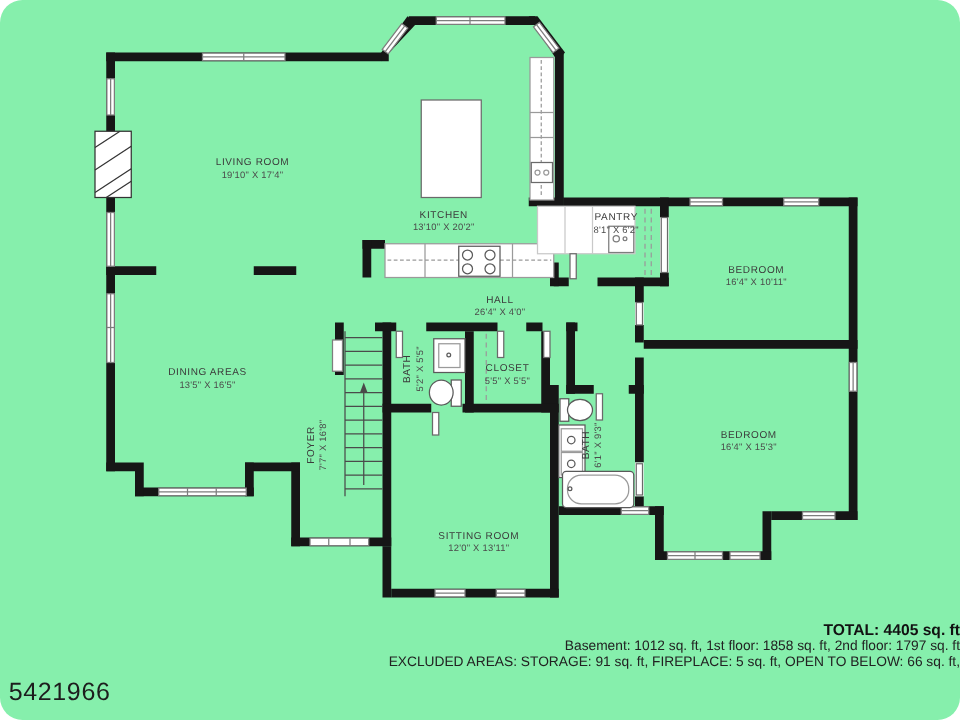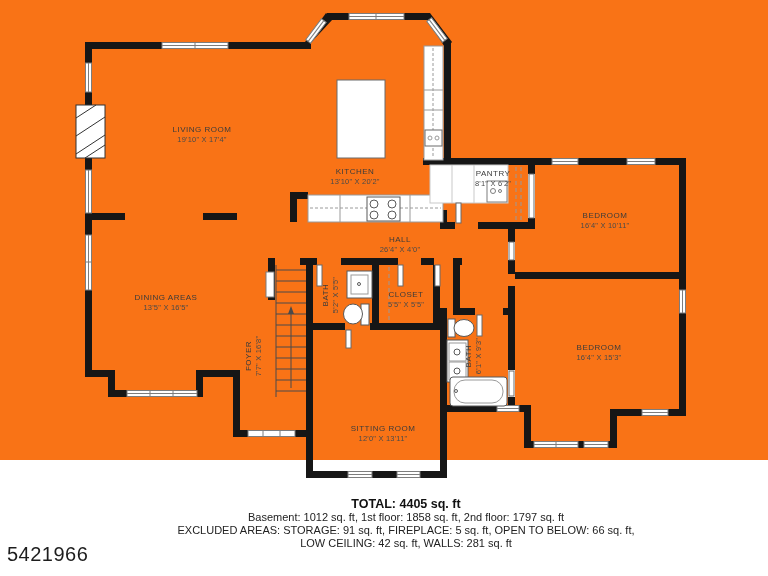--- a/index.html
+++ b/index.html
@@ -1,36 +1,36 @@
 <!DOCTYPE html>
 <html><head>
 <meta charset="utf-8">
 <style>
   html,body{margin:0;padding:0;background:#fff;}
   body{width:768px;height:576px;overflow:hidden;}
-  .canvas{position:relative;width:768px;height:460px;background:#f97316;font-family:"Liberation Sans",sans-serif;}
+  .canvas{position:relative;width:768px;height:576px;background:#86efac;font-family:"Liberation Sans",sans-serif;border-radius:18px;}
   .plan-svg{position:absolute;left:0;top:0;}
   .room{position:absolute;transform:translate(-50%,-50%);text-align:center;color:#3b3b3b;white-space:nowrap;line-height:1.4;}
   .room .rn{font-size:8px;letter-spacing:.5px;color:#3b3b3b;}
   .room .rd{font-size:7.5px;letter-spacing:.2px;color:#4a4a4a;}
   .room.vert{transform:translate(-50%,-50%) rotate(-90deg);}
   
   .r0{left:202px;top:135px;}
   .r1{left:355px;top:177px;}
   .r2{left:464px;top:179px;margin-left:29px;}
   .r3{left:605px;top:221px;}
   .r4{left:400px;top:245px;}
   .r5{left:166px;top:303px;}
   .r6{left:331px;top:295px;}
   .r7{left:406px;top:300px;}
   .r8{left:254px;top:356px;}
   .r9{left:474px;top:356px;}
   .r10{left:599px;top:353px;}
   .r11{left:383px;top:404px;margin-top:30px;}
-  .footer{position:absolute;left:0;right:0;top:497px;text-align:center;color:#222;padding-left:44px;}
+  .footer{position:absolute;left:0;right:0;top:497px;text-align:right;color:#222;padding-left:44px;}
   .f-total{font-size:12.5px;font-weight:bold;color:#111;line-height:14px;}
   .f-line{font-size:11px;line-height:13px;color:#222;}
   .wm{position:absolute;left:7px;top:543px;font-size:20px;color:#1d1d1d;letter-spacing:.5px;}
 </style>
 </head>
 <body>
 
 <div class="canvas">
 
   <svg class="plan-svg" width="768" height="576" viewBox="0 0 768 576">
@@ -321,18 +321,17 @@
   </div>
   <div class="room r11">
     <div class="rn">SITTING ROOM</div>
     <div class="rd">12'0" X 13'11"</div>
   </div>
 
   <div class="footer">
     <div class="f-total">TOTAL: 4405 sq. ft</div>
     <div class="f-line">Basement: 1012 sq. ft, 1st floor: 1858 sq. ft, 2nd floor: 1797 sq. ft</div>
     <div class="f-line">EXCLUDED AREAS: STORAGE: 91 sq. ft, FIREPLACE: 5 sq. ft, OPEN TO BELOW: 66 sq. ft,</div>
-    <div class="f-line">LOW CEILING: 42 sq. ft, WALLS: 281 sq. ft</div>
   </div>
 
   <div class="wm">5421966</div>
 
 </div>
 
 </body></html>

